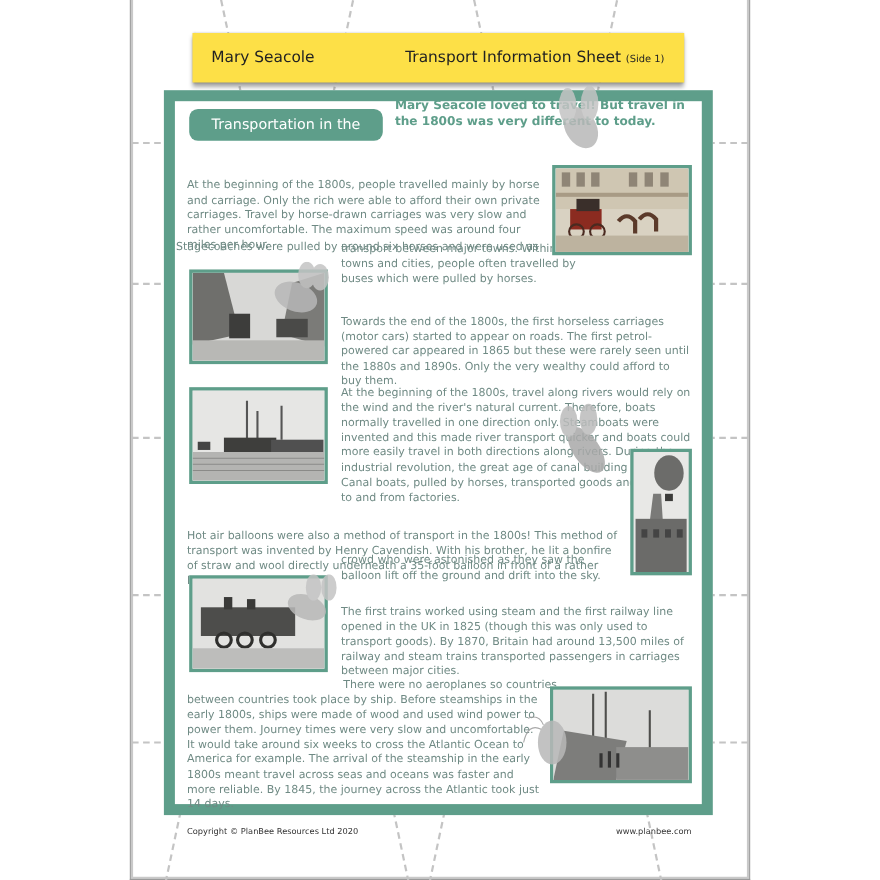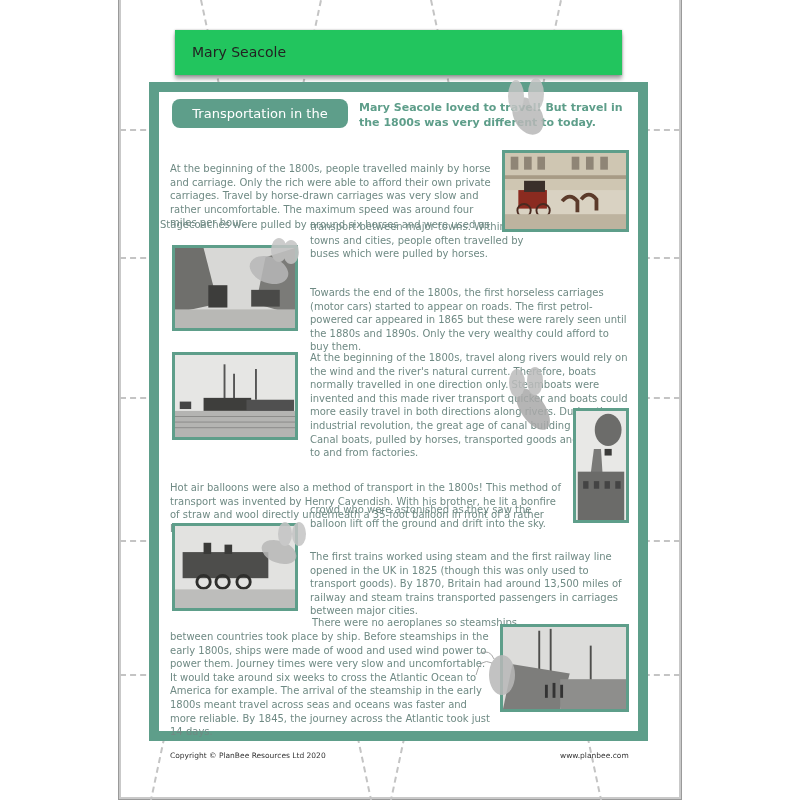--- a/index.html
+++ b/index.html
@@ -3,30 +3,30 @@
 <meta charset="utf-8">
 <style>
   html,body{margin:0;padding:0;}
   body{width:800px;height:800px;background:#ffffff;position:relative;overflow:hidden;font-family:"DejaVu Sans",sans-serif;}
   .page{position:absolute;left:118px;top:0;width:564px;height:800px;background:#ffffff;
         box-shadow:inset 2px 0 0 #c9c9c9,inset -2px 0 0 #c9c9c9,inset 0 -2px 0 #c9c9c9;
         border-left:1px solid #9a9a9a;border-right:1px solid #9a9a9a;border-bottom:1px solid #9a9a9a;box-sizing:border-box;}
   .dash{position:absolute;border-color:#c4c4c4;border-style:dashed;border-width:0;pointer-events:none;}
   .dash.h{border-top-width:2px;height:0;}
   .dash.d{border-left-width:2px;width:0;transform-origin:top left;}
-  .header-card{position:absolute;left:175px;top:30px;width:447px;height:45px;background:#22c55e;
+  .header-card{position:absolute;left:175px;top:30px;width:447px;height:45px;background:#fde047;
         box-shadow:0 4px 4px rgba(0,0,0,0.35),0 0 2px rgba(0,0,0,0.3);}
   .hdr-left{position:absolute;left:17px;top:14px;font-size:14px;color:#222;font-family:"DejaVu Sans",sans-serif;}
   .hdr-right{position:absolute;right:18px;top:14px;font-size:14px;color:#222;white-space:nowrap;}
   .hdr-right small{font-size:9px;}
   .frame{position:absolute;left:149px;top:82px;width:499px;height:659px;box-sizing:border-box;
         border:10px solid #5e9e8a;background:#ffffff;}
   .title-pill{position:absolute;left:172px;top:99px;width:176px;height:29px;background:#5e9e8a;border-radius:8px;
         color:#ffffff;font-size:13px;line-height:29px;text-align:center;font-family:"DejaVu Sans",sans-serif;}
-  .intro{position:absolute;left:359px;top:100px;width:270px;font-size:11px;line-height:15px;font-weight:bold;color:#5e9e8a;}
+  .intro{position:absolute;left:359px;top:88px;width:270px;font-size:11px;line-height:15px;font-weight:bold;color:#5e9e8a;}
   .para{position:absolute;font-size:10px;line-height:13.6px;color:#6f8a84;font-family:"DejaVu Sans",sans-serif;margin:0;}
   .photo{position:absolute;box-sizing:border-box;border:3px solid #5e9e8a;background:#e9e9e7;overflow:hidden;}
   .photo svg{width:100%;height:100%;display:block;}
   .bee{position:absolute;opacity:0.85;pointer-events:none;}
   .footer-left{position:absolute;left:170px;top:751px;font-size:7.5px;color:#333;}
   .footer-right{position:absolute;left:560px;top:751px;font-size:7.5px;color:#333;text-align:right;}
 </style>
 </head>
 <body>
 
@@ -37,36 +37,40 @@
 <div class="dash h" style="left:120px;top:397px;width:560px;"></div>
 <div class="dash h" style="left:120px;top:540px;width:560px;"></div>
 <div class="dash h" style="left:120px;top:674px;width:560px;"></div>
 <div class="dash d" style="left:200px;top:0;height:820px;transform:rotate(-12deg);"></div>
 <div class="dash d" style="left:320px;top:0;height:820px;transform:rotate(12deg);"></div>
 <div class="dash d" style="left:430px;top:0;height:820px;transform:rotate(-12deg);"></div>
 <div class="dash d" style="left:560px;top:0;height:820px;transform:rotate(12deg);"></div>
 
 <div class="header-card">
   <span class="hdr-left">Mary Seacole</span>
+  <span class="hdr-right">
+    <span>Transport Information Sheet</span>
+    <small>(Side 1)</small>
+  </span>
 </div>
 
 <div class="frame"></div>
 
 <div class="title-pill">Transportation in the 1800s</div>
 <div class="intro">Mary Seacole loved to travel! But travel in the 1800s was very different to today.</div>
 
 <p class="para" style="left:170px;top:150px;width:325px;margin-top:12px;">At the beginning of the 1800s, people travelled mainly by horse and carriage. Only the rich were able to afford their own private carriages. Travel by horse-drawn carriages was very slow and rather uncomfortable. The maximum speed was around four miles per hour.</p>
 <p class="para" style="left:160px;top:218px;width:330px;white-space:nowrap;">Stagecoaches were pulled by around six horses and were used as</p>
 <p class="para" style="left:310px;top:220px;width:220px;">transport between major towns. Within towns and cities, people often travelled by buses which were pulled by horses.</p>
 <p class="para" style="left:310px;top:286px;width:320px;">Towards the end of the 1800s, the first horseless carriages (motor cars) started to appear on roads. The first petrol-powered car appeared in 1865 but these were rarely seen until the 1880s and 1890s. Only the very wealthy could afford to buy them.</p>
 <p class="para" style="left:310px;top:351px;width:320px;">At the beginning of the 1800s, travel along rivers would rely on the wind and the river's natural current. Therefore, boats normally travelled in one direction only. Steamboats were invented and this made river transport quicker and boats could more easily travel in both directions along rivers. During the industrial revolution, the great age of canal building began. Canal boats, pulled by horses, transported goods and materials to and from factories.</p>
 <p class="para" style="left:170px;top:462px;width:395px;margin-top:19px;">Hot air balloons were also a method of transport in the 1800s! This method of transport was invented by Henry Cavendish. With his brother, he lit a bonfire of straw and wool directly underneath a 35-foot balloon in front of a rather large</p>
 <p class="para" style="left:310px;top:503px;width:250px;">crowd who were astonished as they saw the balloon lift off the ground and drift into the sky.</p>
 <p class="para" style="left:310px;top:550px;width:325px;">The first trains worked using steam and the first railway line opened in the UK in 1825 (though this was only used to transport goods). By 1870, Britain had around 13,500 miles of railway and steam trains transported passengers in carriages between major cities.</p>
-<p class="para" style="left:312px;top:616px;width:190px;text-align:right;white-space:nowrap;">There were no aeroplanes so steamships</p>
+<p class="para" style="left:312px;top:616px;width:190px;text-align:right;white-space:nowrap;">There were no aeroplanes so countries</p>
 <p class="para" style="left:170px;top:630px;width:325px;">between countries took place by ship. Before steamships in the early 1800s, ships were made of wood and used wind power to power them. Journey times were very slow and uncomfortable. It would take around six weeks to cross the Atlantic Ocean to America for example. The arrival of the steamship in the early 1800s meant travel across seas and oceans was faster and more reliable. By 1845, the journey across the Atlantic took just 14 days.</p>
 
 <div class="photo" style="left:502px;top:150px;width:127px;height:82px;">
   <svg viewBox="0 0 127 82" preserveAspectRatio="none">
     <rect width="127" height="82" fill="#d9d2c2"></rect>
     <rect x="0" y="0" width="127" height="40" fill="#cfc6b2"></rect>
     <g fill="#8f8576">
         <rect x="6" y="4" width="8" height="14"></rect>
         <rect x="20" y="4" width="8" height="14"></rect>
         <rect x="34" y="4" width="8" height="14"></rect>

